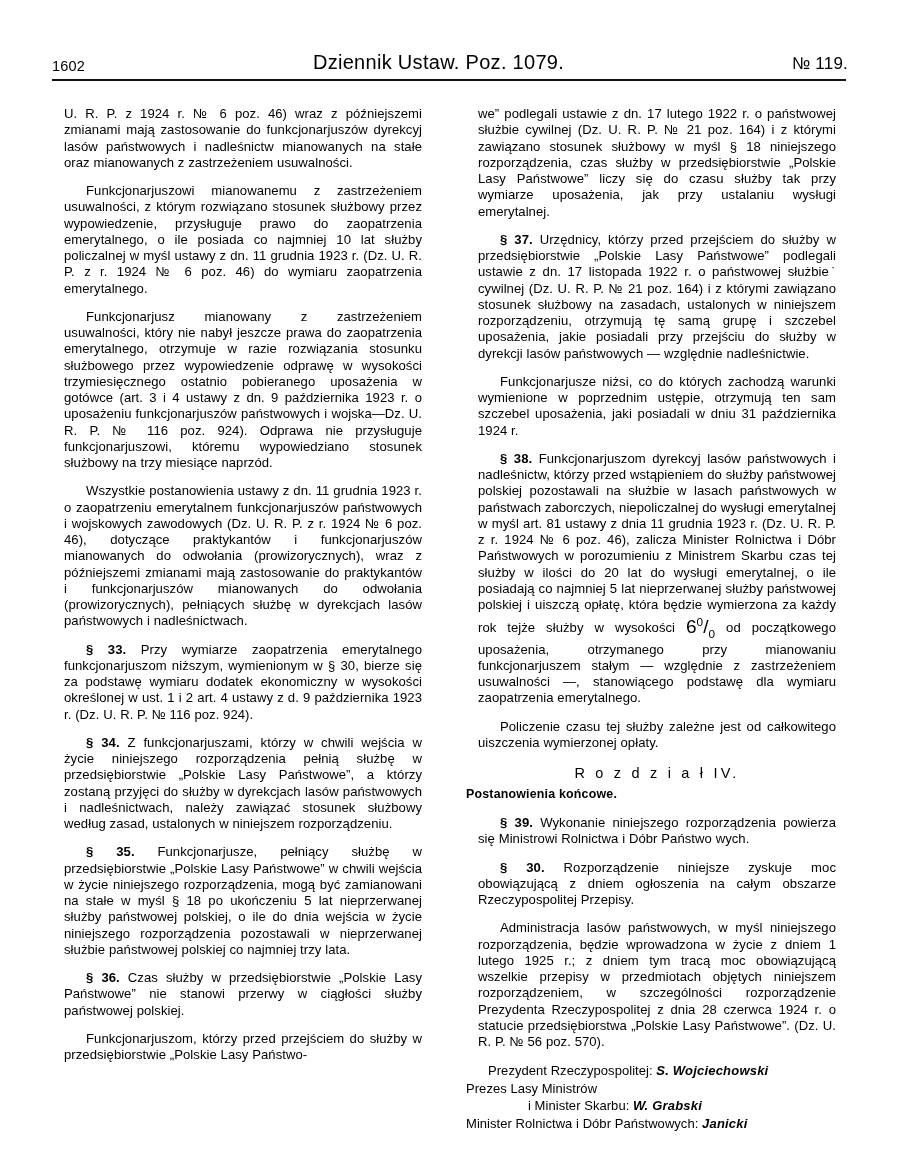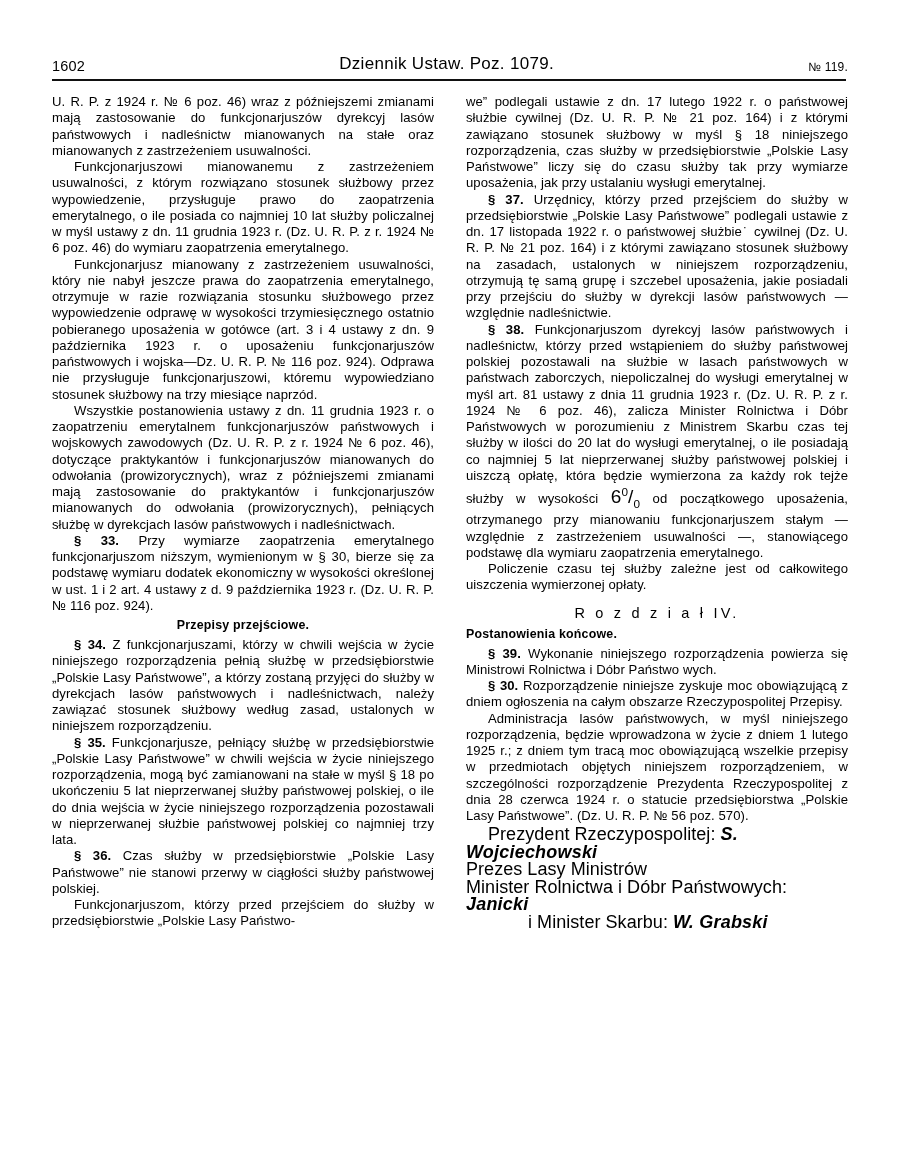--- a/index.html
+++ b/index.html
@@ -29,24 +29,24 @@
     width: 796px;
     height: 22px;
     display: flex;
     align-items: flex-end;
     justify-content: space-between;
     font-size: 14.5px;
     letter-spacing: 0.2px;
   }
   .rh-page-number { font-size: 14.5px; }
   .rh-title {
-    font-size: 17px;
+    font-size: 20px;
     letter-spacing: 0.3px;
   }
-  .rh-issue { font-size: 12px; }
+  .rh-issue { font-size: 17px; }
 
   .head-rule {
     position: absolute;
     left: 52px;
     top: 79px;
     width: 794px;
     height: 0;
     border-top: 2px solid #111111;
   }
 
@@ -59,21 +59,21 @@
     height: 1030px;
     display: flex;
     justify-content: space-between;
   }
   .col {
     width: 382px;
     box-sizing: border-box;
   }
 
   p.para {
-    margin: 0;
+    margin: 12px;
     font-size: 13.1px;
     line-height: 16.25px;
     text-align: justify;
     text-justify: inter-word;
     letter-spacing: 0.05px;
     word-spacing: 0.1px;
     hyphens: none;
   }
   p.indent { text-indent: 22px; }
   p.noindent { text-indent: 0; }
@@ -112,21 +112,21 @@
     font-size: 12.4px;
     font-weight: bold;
     letter-spacing: 0.2px;
     line-height: 18px;
   }
 
   
   .sign-block { margin-top: 2px; }
   .sign-line {
     margin: 0;
-    font-size: 18px;
+    font-size: 13px;
     line-height: 17.5px;
     text-align: left;
     letter-spacing: 0.05px;
   }
   .sign-line.lead { text-indent: 22px; }
   .sign-line.inner { padding-left: 62px; }
   .sign-name {
     font-style: italic;
     font-weight: bold;
     letter-spacing: 0.2px;
@@ -157,57 +157,57 @@
       <p class="para noindent">U. R. P. z 1924 r. № 6 poz. 46) wraz z późniejszemi zmianami mają zastosowanie do funkcjonarjuszów dyrekcyj lasów państwowych i nadleśnictw mianowanych na stałe oraz mianowanych z zastrzeżeniem usuwalności.</p>
 
       <p class="para indent">Funkcjonarjuszowi mianowanemu z zastrzeżeniem usuwalności, z którym rozwiązano stosunek służbowy przez wypowiedzenie, przysługuje prawo do zaopatrzenia emerytalnego, o ile posiada co najmniej 10 lat służby policzalnej w myśl ustawy z dn. 11 grudnia 1923 r. (Dz. U. R. P. z r. 1924 № 6 poz. 46) do wymiaru zaopatrzenia emerytalnego.</p>
 
       <p class="para indent">Funkcjonarjusz mianowany z zastrzeżeniem usuwalności, który nie nabył jeszcze prawa do zaopatrzenia emerytalnego, otrzymuje w razie rozwiązania stosunku służbowego przez wypowiedzenie odprawę w wysokości trzymiesięcznego ostatnio pobieranego uposażenia w gotówce (art. 3 i 4 ustawy z dn. 9 października 1923 r. o uposażeniu funkcjonarjuszów państwowych i wojska—Dz. U. R. P. № 116 poz. 924). Odprawa nie przysługuje funkcjonarjuszowi, któremu wypowiedziano stosunek służbowy na trzy miesiące naprzód.</p>
 
       <p class="para indent">Wszystkie postanowienia ustawy z dn. 11 grudnia 1923 r. o zaopatrzeniu emerytalnem funkcjonarjuszów państwowych i wojskowych zawodowych (Dz. U. R. P. z r. 1924 № 6 poz. 46), dotyczące praktykantów i funkcjonarjuszów mianowanych do odwołania (prowizorycznych), wraz z późniejszemi zmianami mają zastosowanie do praktykantów i funkcjonarjuszów mianowanych do odwołania (prowizorycznych), pełniących służbę w dyrekcjach lasów państwowych i nadleśnictwach.</p>
 
       <p class="para indent"><span class="secnum">§ 33.</span> <span>Przy wymiarze zaopatrzenia emerytalnego funkcjonarjuszom niższym, wymienionym w § 30, bierze się za podstawę wymiaru dodatek ekonomiczny w wysokości określonej w ust. 1 i 2 art. 4 ustawy z d. 9 października 1923 r. (Dz. U. R. P. № 116 poz. 924).</span></p>
 
-      <p class="part-subheading">Przepisy przejściowe.</p>
 
       <p class="para indent"><span class="secnum">§ 34.</span> <span>Z funkcjonarjuszami, którzy w chwili wejścia w życie niniejszego rozporządzenia pełnią służbę w przedsiębiorstwie „Polskie Lasy Państwowe”, a którzy zostaną przyjęci do służby w dyrekcjach lasów państwowych i nadleśnictwach, należy zawiązać stosunek służbowy według zasad, ustalonych w niniejszem rozporządzeniu.</span></p>
 
       <p class="para indent"><span class="secnum">§ 35.</span> <span>Funkcjonarjusze, pełniący służbę w przedsiębiorstwie „Polskie Lasy Państwowe” w chwili wejścia w życie niniejszego rozporządzenia, mogą być zamianowani na stałe w myśl § 18 po ukończeniu 5 lat nieprzerwanej służby państwowej polskiej, o ile do dnia wejścia w życie niniejszego rozporządzenia pozostawali w nieprzerwanej służbie państwowej polskiej co najmniej trzy lata.</span></p>
 
       <p class="para indent"><span class="secnum">§ 36.</span> <span>Czas służby w przedsiębiorstwie „Polskie Lasy Państwowe” nie stanowi przerwy w ciągłości służby państwowej polskiej.</span></p>
 
       <p class="para indent">Funkcjonarjuszom, którzy przed przejściem do służby w przedsiębiorstwie „Polskie Lasy Państwo-</p>
 
     </div>
 
     <div class="col">
 
       <p class="para noindent">we” podlegali ustawie z dn. 17 lutego 1922 r. o państwowej służbie cywilnej (Dz. U. R. P. № 21 poz. 164) i z którymi zawiązano stosunek służbowy w myśl § 18 niniejszego rozporządzenia, czas służby w przedsiębiorstwie „Polskie Lasy Państwowe” liczy się do czasu służby tak przy wymiarze uposażenia, jak przy ustalaniu wysługi emerytalnej.</p>
 
       <p class="para indent"><span class="secnum">§ 37.</span> <span>Urzędnicy, którzy przed przejściem do służby w przedsiębiorstwie „Polskie Lasy Państwowe” podlegali ustawie z dn. 17 listopada 1922 r. o państwowej służbie˙ cywilnej (Dz. U. R. P. № 21 poz. 164) i z którymi zawiązano stosunek służbowy na zasadach, ustalonych w niniejszem rozporządzeniu, otrzymują tę samą grupę i szczebel uposażenia, jakie posiadali przy przejściu do służby w dyrekcji lasów państwowych — względnie nadleśnictwie.</span></p>
 
+      <p class="para indent">Funkcjonarjusze niżsi, co do których zachodzą warunki wymienione w poprzednim ustępie, otrzymują ten sam szczebel uposażenia, jaki posiadali w dniu 31 października 1924 r.</p>
 
       <p class="para indent"><span class="secnum">§ 38.</span> <span>Funkcjonarjuszom dyrekcyj lasów państwowych i nadleśnictw, którzy przed wstąpieniem do służby państwowej polskiej pozostawali na służbie w lasach państwowych w państwach zaborczych, niepoliczalnej do wysługi emerytalnej w myśl art. 81 ustawy z dnia 11 grudnia 1923 r. (Dz. U. R. P. z r. 1924 № 6 poz. 46), zalicza Minister Rolnictwa i Dóbr Państwowych w porozumieniu z Ministrem Skarbu czas tej służby w ilości do 20 lat do wysługi emerytalnej, o ile posiadają co najmniej 5 lat nieprzerwanej służby państwowej polskiej i uiszczą opłatę, która będzie wymierzona za każdy rok tejże służby w wysokości </span><span class="pct">6<sup>0</sup>/<sub>0</sub></span><span> od początkowego uposażenia, otrzymanego przy mianowaniu funkcjonarjuszem stałym — względnie z zastrzeżeniem usuwalności —, stanowiącego podstawę dla wymiaru zaopatrzenia emerytalnego.</span></p>
 
       <p class="para indent">Policzenie czasu tej służby zależne jest od całkowitego uiszczenia wymierzonej opłaty.</p>
 
       <p class="chapter-heading">R o z d z i a ł  IV.</p>
       <p class="chapter-subheading">Postanowienia końcowe.</p>
 
       <p class="para indent"><span class="secnum">§ 39.</span> <span>Wykonanie niniejszego rozporządzenia powierza się Ministrowi Rolnictwa i Dóbr Państwo wych.</span></p>
 
       <p class="para indent"><span class="secnum">§ 30.</span> <span>Rozporządzenie niniejsze zyskuje moc obowiązującą z dniem ogłoszenia na całym obszarze Rzeczypospolitej Przepisy.</span></p>
 
       <p class="para indent">Administracja lasów państwowych, w myśl niniejszego rozporządzenia, będzie wprowadzona w życie z dniem 1 lutego 1925 r.; z dniem tym tracą moc obowiązującą wszelkie przepisy w przedmiotach objętych niniejszem rozporządzeniem, w szczególności rozporządzenie Prezydenta Rzeczypospolitej z dnia 28 czerwca 1924 r. o statucie przedsiębiorstwa „Polskie Lasy Państwowe”. (Dz. U. R. P. № 56 poz. 570).</p>
 
       <div class="sign-block">
         <p class="sign-line lead"><span>Prezydent Rzeczypospolitej:</span> <span class="sign-name">S. Wojciechowski</span></p>
 
         <p class="sign-line">Prezes Lasy Ministrów</p>
 
+        <p class="sign-line inner"><span>i Minister Skarbu:</span> <span class="sign-name">W. Grabski</span></p>
+
         <p class="sign-line"><span>Minister Rolnictwa i Dóbr Państwowych:</span> <span class="sign-name">Janicki</span></p>
-
-        <p class="sign-line inner"><span>i Minister Skarbu:</span> <span class="sign-name">W. Grabski</span></p>
       </div>
 
     </div>
   </div>
 </div>
 
 </body></html>

